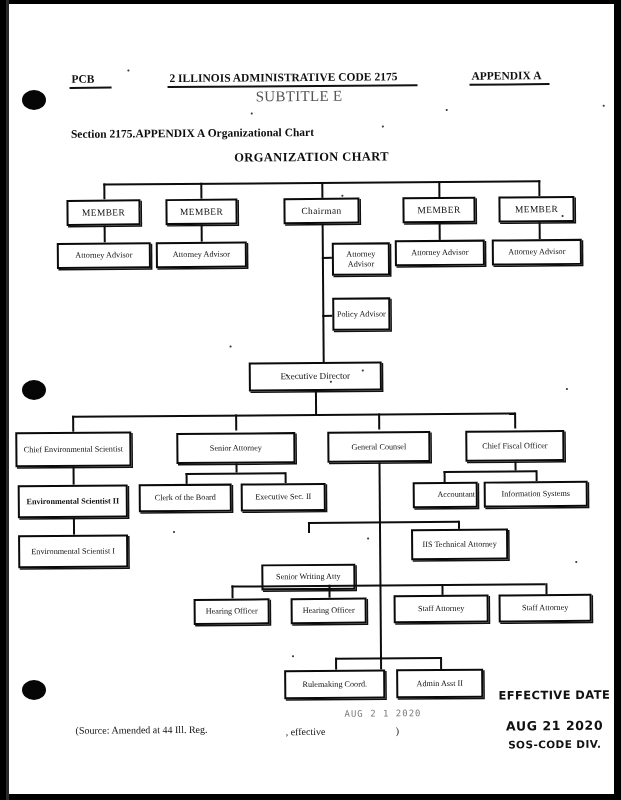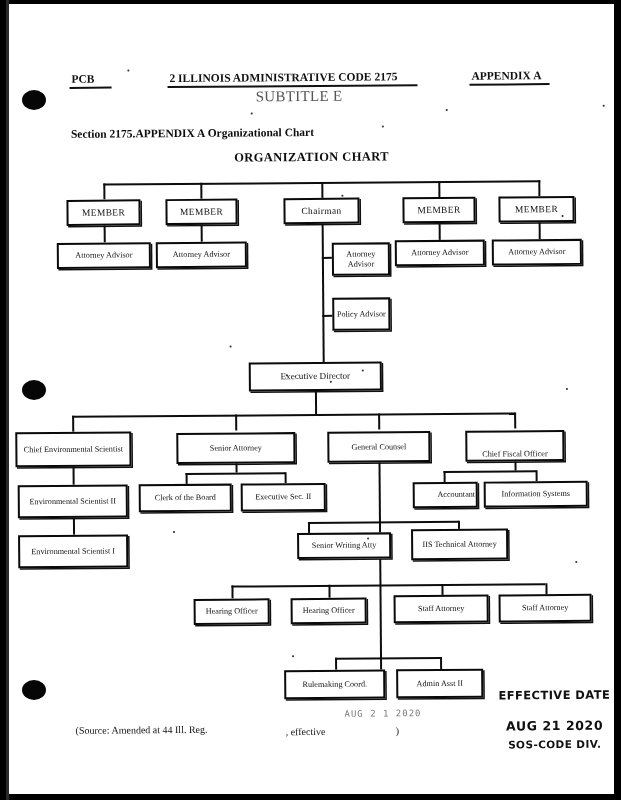--- a/index.html
+++ b/index.html
@@ -142,39 +142,39 @@
 
     <div class="box" style="left:15px;top:430px;width:116px;height:35px;">
       <span>Chief Environmental Scientist</span>
     </div>
     <div class="box" style="left:176px;top:432px;width:119px;height:31px;">
       <span>Senior Attorney</span>
     </div>
     <div class="box" style="left:327px;top:432px;width:103px;height:31px;">
       <span>General Counsel</span>
     </div>
-    <div class="box" style="left:465px;top:432px;width:99px;height:31px;align-items:flex-end;">
+    <div class="box" style="left:465px;top:432px;width:99px;height:31px;">
       <span>Chief Fiscal Officer</span>
     </div>
 
     <div class="ln lnv" style="left:72px;top:465px;height:18px;"></div>
 
     <div class="ln lnv" style="left:235px;top:463px;height:9px;"></div>
     <div class="ln lnh" style="left:185px;top:472px;width:100px;"></div>
     <div class="ln lnv" style="left:185px;top:472px;height:11px;"></div>
     <div class="ln lnv" style="left:284px;top:472px;height:11px;"></div>
 
     <div class="ln lnv" style="left:514px;top:463px;height:9px;"></div>
     <div class="ln lnh" style="left:443px;top:472px;width:93px;"></div>
     <div class="ln lnv" style="left:443px;top:472px;height:11px;"></div>
     <div class="ln lnv" style="left:535px;top:472px;height:11px;"></div>
 
     <div class="ln lnv-thick" style="left:378px;top:463px;height:208px;"></div>
 
-    <div class="box" style="left:17px;top:483px;width:110px;height:33px;">
+    <div class="box" style="left:17px;top:483px;width:110px;height:33px;font-weight:bold;">
       <span>Environmental Scientist II</span>
     </div>
     <div class="box" style="left:138px;top:483px;width:93px;height:28px;">
       <span>Clerk of the Board</span>
     </div>
     <div class="box" style="left:240px;top:483px;width:85px;height:28px;">
       <span>Executive Sec. II</span>
     </div>
     <div class="box" style="left:412px;top:483px;width:65px;height:26px;padding-left:24px;">
       <span>Accountant</span>
@@ -185,21 +185,21 @@
 
     <div class="ln lnv" style="left:72px;top:516px;height:17px;"></div>
     <div class="box" style="left:17px;top:533px;width:110px;height:33px;">
       <span>Environmental Scientist I</span>
     </div>
 
     <div class="ln lnh" style="left:307px;top:522px;width:151px;"></div>
     <div class="ln lnv" style="left:307px;top:522px;height:11px;"></div>
     <div class="ln lnv" style="left:457px;top:522px;height:11px;"></div>
 
-    <div class="box" style="left:260px;top:533px;width:94px;height:26px;margin-left:36px;">
+    <div class="box" style="left:260px;top:564px;width:94px;height:26px;">
       <span>Senior Writing Atty</span>
     </div>
     <div class="box" style="left:410px;top:530px;width:97px;height:31px;align-items:center;">
       <span>IIS Technical Attorney</span>
     </div>
 
     <div class="ln lnh" style="left:230px;top:585px;width:314px;"></div>
     <div class="ln lnv" style="left:230px;top:585px;height:13px;"></div>
     <div class="ln lnv" style="left:327px;top:585px;height:13px;"></div>
     <div class="ln lnv" style="left:440px;top:585px;height:13px;"></div>

